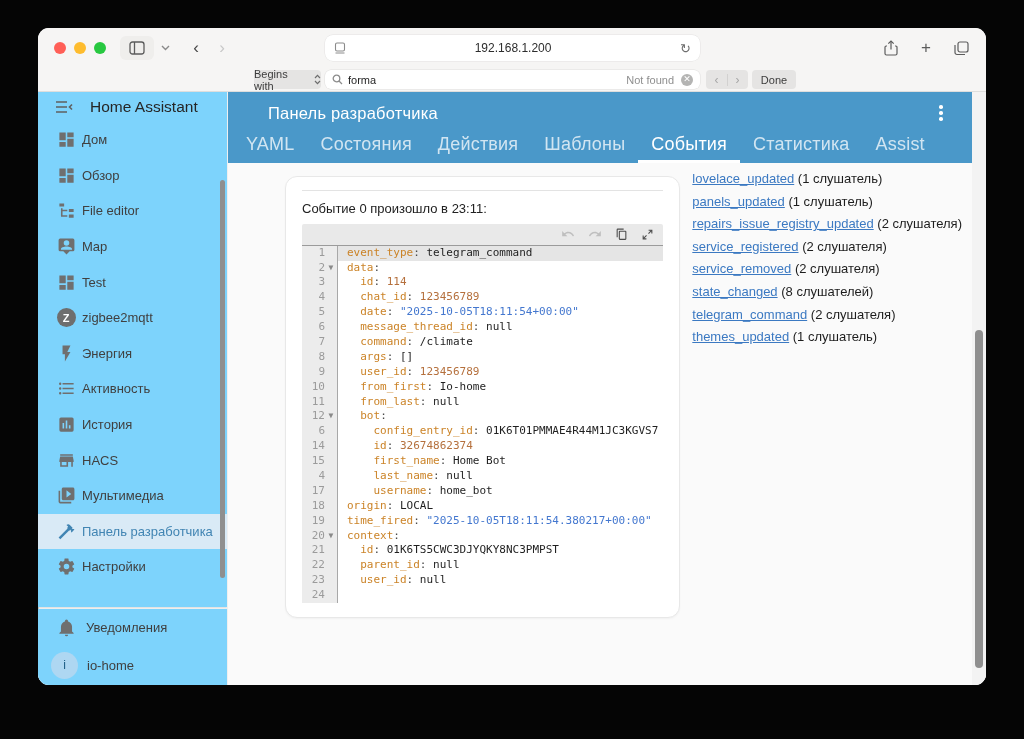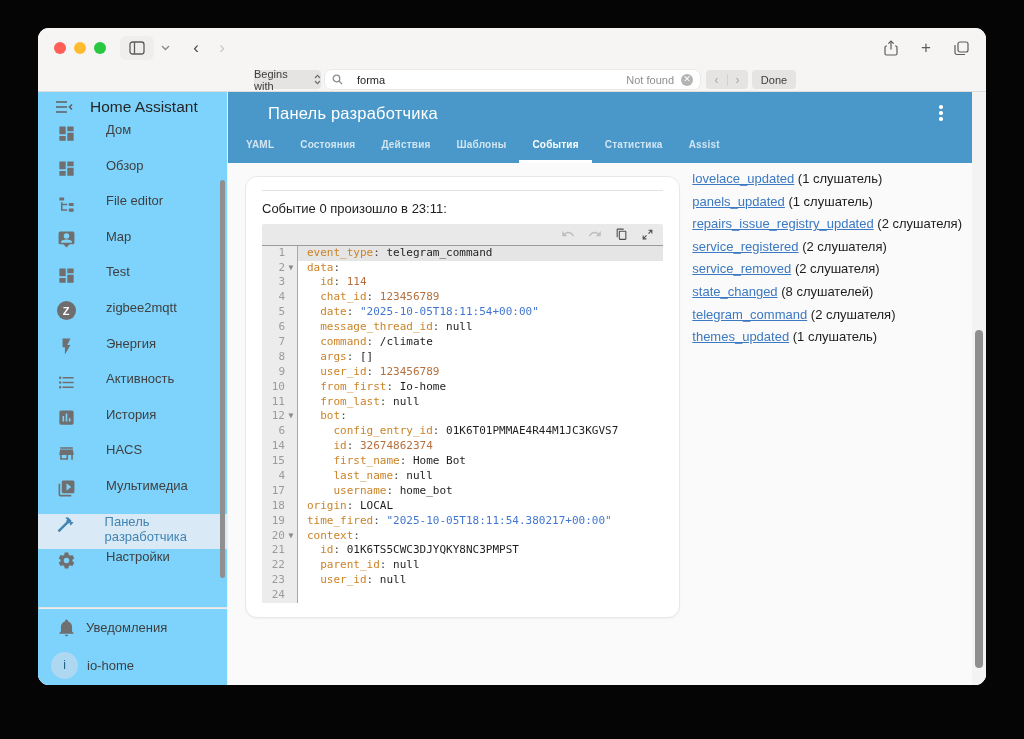--- a/index.html
+++ b/index.html
@@ -25,37 +25,37 @@
   .reload-icon{margin-right:9px;color:#6e6e6e;font-size:13px;}
   .tb-right{position:absolute;right:14px;top:8px;display:flex;gap:13px;align-items:center;color:#5c5c5c;}
   .tb-right .ic{display:flex;align-items:center;justify-content:center;width:22px;height:24px;}
   
   .findbar{flex:0 0 24px;background:#f6f5f4;position:relative;border-bottom:1px solid #dededd;}
   .pill{position:absolute;top:2px;height:19px;background:#e5e4e3;border-radius:4px;display:flex;
     align-items:center;justify-content:center;font-size:11px;color:#3c3c3c;}
   .find-mode{left:216px;width:67px;gap:4px;}
   .find-field{position:absolute;left:287px;top:2px;width:375px;height:19px;background:#fff;border-radius:6px;
     display:flex;align-items:center;box-shadow:0 0 0 .5px #e0dfde;font-size:11px;}
-  .find-query{color:#1f1f1f;margin-left:14px;flex:1;}
+  .find-query{color:#1f1f1f;margin-left:5px;flex:1;}
   .find-status{color:#8f8f8f;margin-right:7px;}
   .find-clear{margin-right:7px;width:12px;height:12px;border-radius:50%;background:#b4b4b3;color:#fff;
     font-size:9px;display:flex;align-items:center;justify-content:center;line-height:1;}
   .find-nav{left:668px;width:42px;color:#a6a6a6;font-size:12px;gap:0;}
   .find-nav span{width:20px;text-align:center;}
   .find-nav .sep{width:1px;height:12px;background:#d2d1d0;}
   .find-done{left:714px;width:44px;}
   
   .ha-page{flex:1;display:flex;position:relative;background:#fafafa;overflow:hidden;}
   
   .sidebar{flex:0 0 190px;background:#7dd3fc;border-right:1px solid #efefef;display:flex;
     flex-direction:column;position:relative;}
   .sb-header{flex:0 0 30px;display:flex;align-items:center;padding-left:17px;gap:17px;}
   .sb-menu{color:#5f5f5f;display:flex;}
   .sb-title{font-size:15.5px;font-weight:500;color:#262626;}
-  .sb-item{height:35.6px;display:flex;padding-left:17px;gap:29px;cursor:default;}
+  .sb-item{height:35.6px;display:flex;align-items:center;padding-left:17px;gap:5px;cursor:default;}
   .sb-item .icw{width:22px;height:22px;display:flex;align-items:center;justify-content:center;color:#6f6f6f;}
   .sb-item .lbl{font-size:13px;font-weight:500;color:#404040;}
   .sb-item.active{background:#d9eaf6;}
   .sb-item.active .icw{color:#4185b3;}
   .sb-item.active .lbl{color:#4185b3;}
   .z-badge{width:19px;height:19px;border-radius:50%;background:#6e6e6e;color:#fff;font-size:11px;
     font-weight:bold;display:flex;align-items:center;justify-content:center;}
   .sb-spacer{flex:1;}
   .sb-divider{border-top:1px solid #e3e3e3;margin:0;}
   .sb-foot{height:36px;display:flex;align-items:center;padding-left:17px;gap:9px;}
@@ -64,31 +64,31 @@
     display:flex;align-items:center;justify-content:center;margin-left:-4px;}
   .sb-scrollthumb{position:absolute;right:2px;top:88px;width:5px;height:398px;border-radius:3px;background:#8f8f8f;}
   
   .main{flex:1;display:flex;flex-direction:column;min-width:0;}
   .ha-header{flex:0 0 71px;background:#4a98c9;position:relative;color:#fff;}
   .ha-title{padding:12px 0 0 40px;font-size:16.5px;letter-spacing:.2px;}
   .kebab{position:absolute;right:24px;top:13px;width:14px;display:flex;flex-direction:column;
     align-items:center;gap:2.5px;}
   .kebab i{width:3.5px;height:3.5px;border-radius:50%;background:#fff;}
   .tabs{position:absolute;bottom:0;left:0;display:flex;padding-left:5px;height:34px;}
-  .tab{display:flex;align-items:center;padding:0 13px;font-size:10px;font-weight:700;
+  .tab{display:flex;align-items:center;padding:0 13px;font-size:18px;font-weight:400;
     color:rgba(255,255,255,.75);border-bottom:3px solid transparent;letter-spacing:.2px;}
   .tab.active{color:#fff;border-bottom-color:#fff;}
   .content{flex:1;display:flex;padding:5px 10px 0 17px;gap:12px;overflow:hidden;}
   .col-left{flex:1;min-width:0;}
   .card{background:#fff;border:1px solid #e8e8e8;border-radius:12px;box-shadow:0 1px 2px rgba(0,0,0,.04);}
   .card-sub{padding:10px 16px;display:flex;align-items:center;gap:22px;}
   .btn-pill{background:#d7e9f6;color:#4487b5;font-size:13px;font-weight:500;padding:6px 17px;
     border-radius:15px;border:none;font-family:inherit;}
   .btn-text{background:none;border:none;color:#4487b5;font-size:13px;font-weight:500;font-family:inherit;padding:0;}
-  .card-event{margin-top:8px;padding:0 16px 14px;height:442px;display:flex;flex-direction:column;}
+  .card-event{margin-top:8px;padding:0 16px 14px;height:442px;display:flex;flex-direction:column;margin-left:40px;}
   .card-event .toppad{height:21px;}
   .card-event hr{border:none;border-top:1px solid #e3e3e3;margin:0;}
   .event-label{margin:10px 0 8px;font-size:13px;color:#212121;}
   .editor{display:flex;flex-direction:column;}
   .ed-toolbar{height:22px;background:#e9e9e9;border-bottom:1px solid #9b9b9b;display:flex;
     justify-content:flex-end;align-items:center;gap:13px;padding-right:9px;border-radius:2px 2px 0 0;}
   .ed-ic{display:flex;color:#4d4d4d;}
   .ed-ic.dis{color:#bfbfbf;}
   .code{font-family:"DejaVu Sans Mono","Liberation Mono",monospace;font-size:11px;}
   .cl{display:flex;height:14.9px;line-height:14.9px;}
@@ -126,20 +126,30 @@
         </svg>
         </span>
     </div>
     <div class="tb-btn sb-toggle-chev">
       <svg width="9" height="6" viewBox="0 0 9 6" fill="none" stroke="currentColor" stroke-width="1.4">
         <path d="M1 1l3.5 3.5L8 1"></path>
         </svg>
     </div>
     <div class="tb-btn nav-back">‹</div>
     <div class="tb-btn nav-fwd">›</div>
+    <div class="url-bar">
+      <span class="url-icon">
+        <svg width="12" height="13" viewBox="0 0 12 13" fill="none" stroke="currentColor" stroke-width="1.1">
+          <rect x="1.5" y="1" width="9" height="8" rx="1.5"></rect>
+            <line x1="1.5" y1="11" x2="10.5" y2="11"></line>
+        </svg>
+        </span>
+      <span class="url-text">192.168.1.200</span>
+      <span class="reload-icon">↻</span>
+    </div>
     <div class="tb-right">
       <span class="ic">
         <svg width="14" height="16" viewBox="0 0 14 16" fill="none" stroke="currentColor" stroke-width="1.2">
           <path d="M3 6H2.2A1.2 1.2 0 0 0 1 7.2v6.3A1.5 1.5 0 0 0 2.5 15h9a1.5 1.5 0 0 0 1.5-1.5V7.2A1.2 1.2 0 0 0 11.8 6H11"></path>
           <line x1="7" y1="1.2" x2="7" y2="9.5"></line>
             <path d="M4.3 3.6L7 1l2.7 2.6"></path>
         </svg>
         </span>
       <span class="ic" style="font-size:17px;">+</span>
       <span class="ic">

